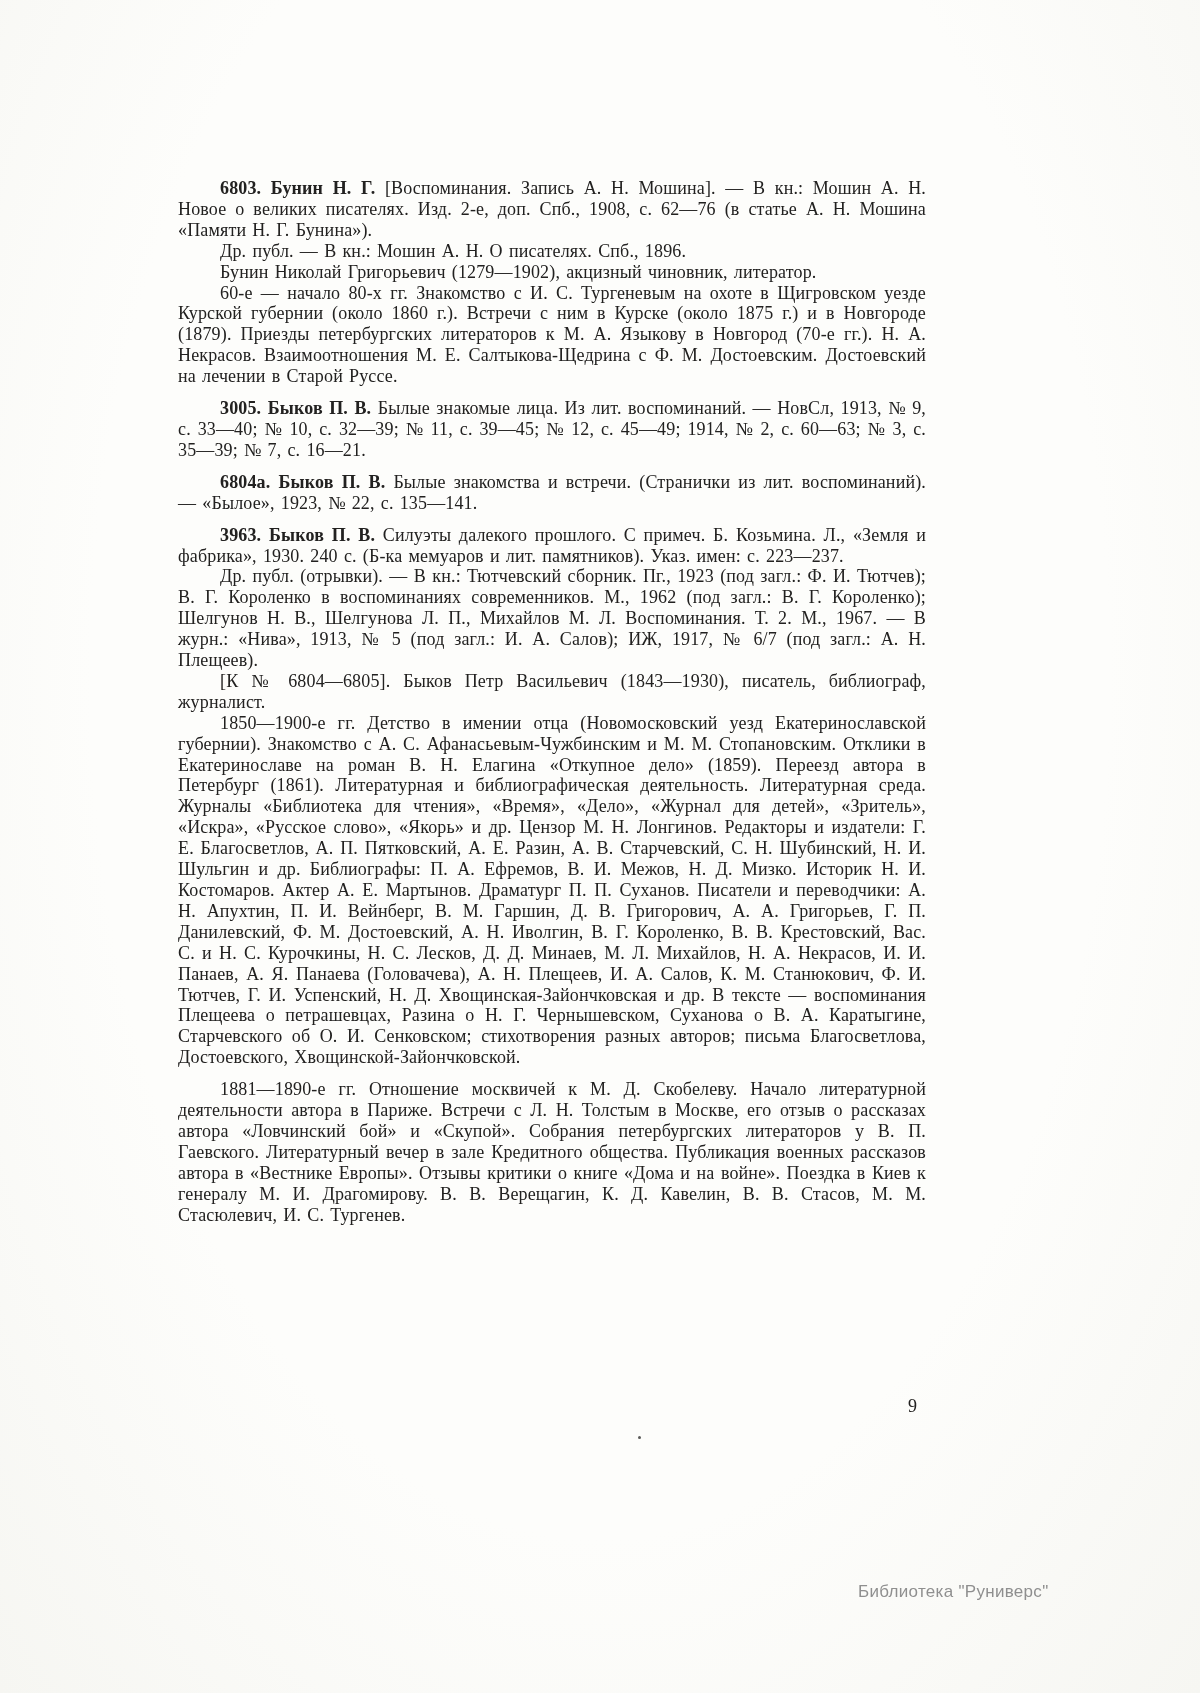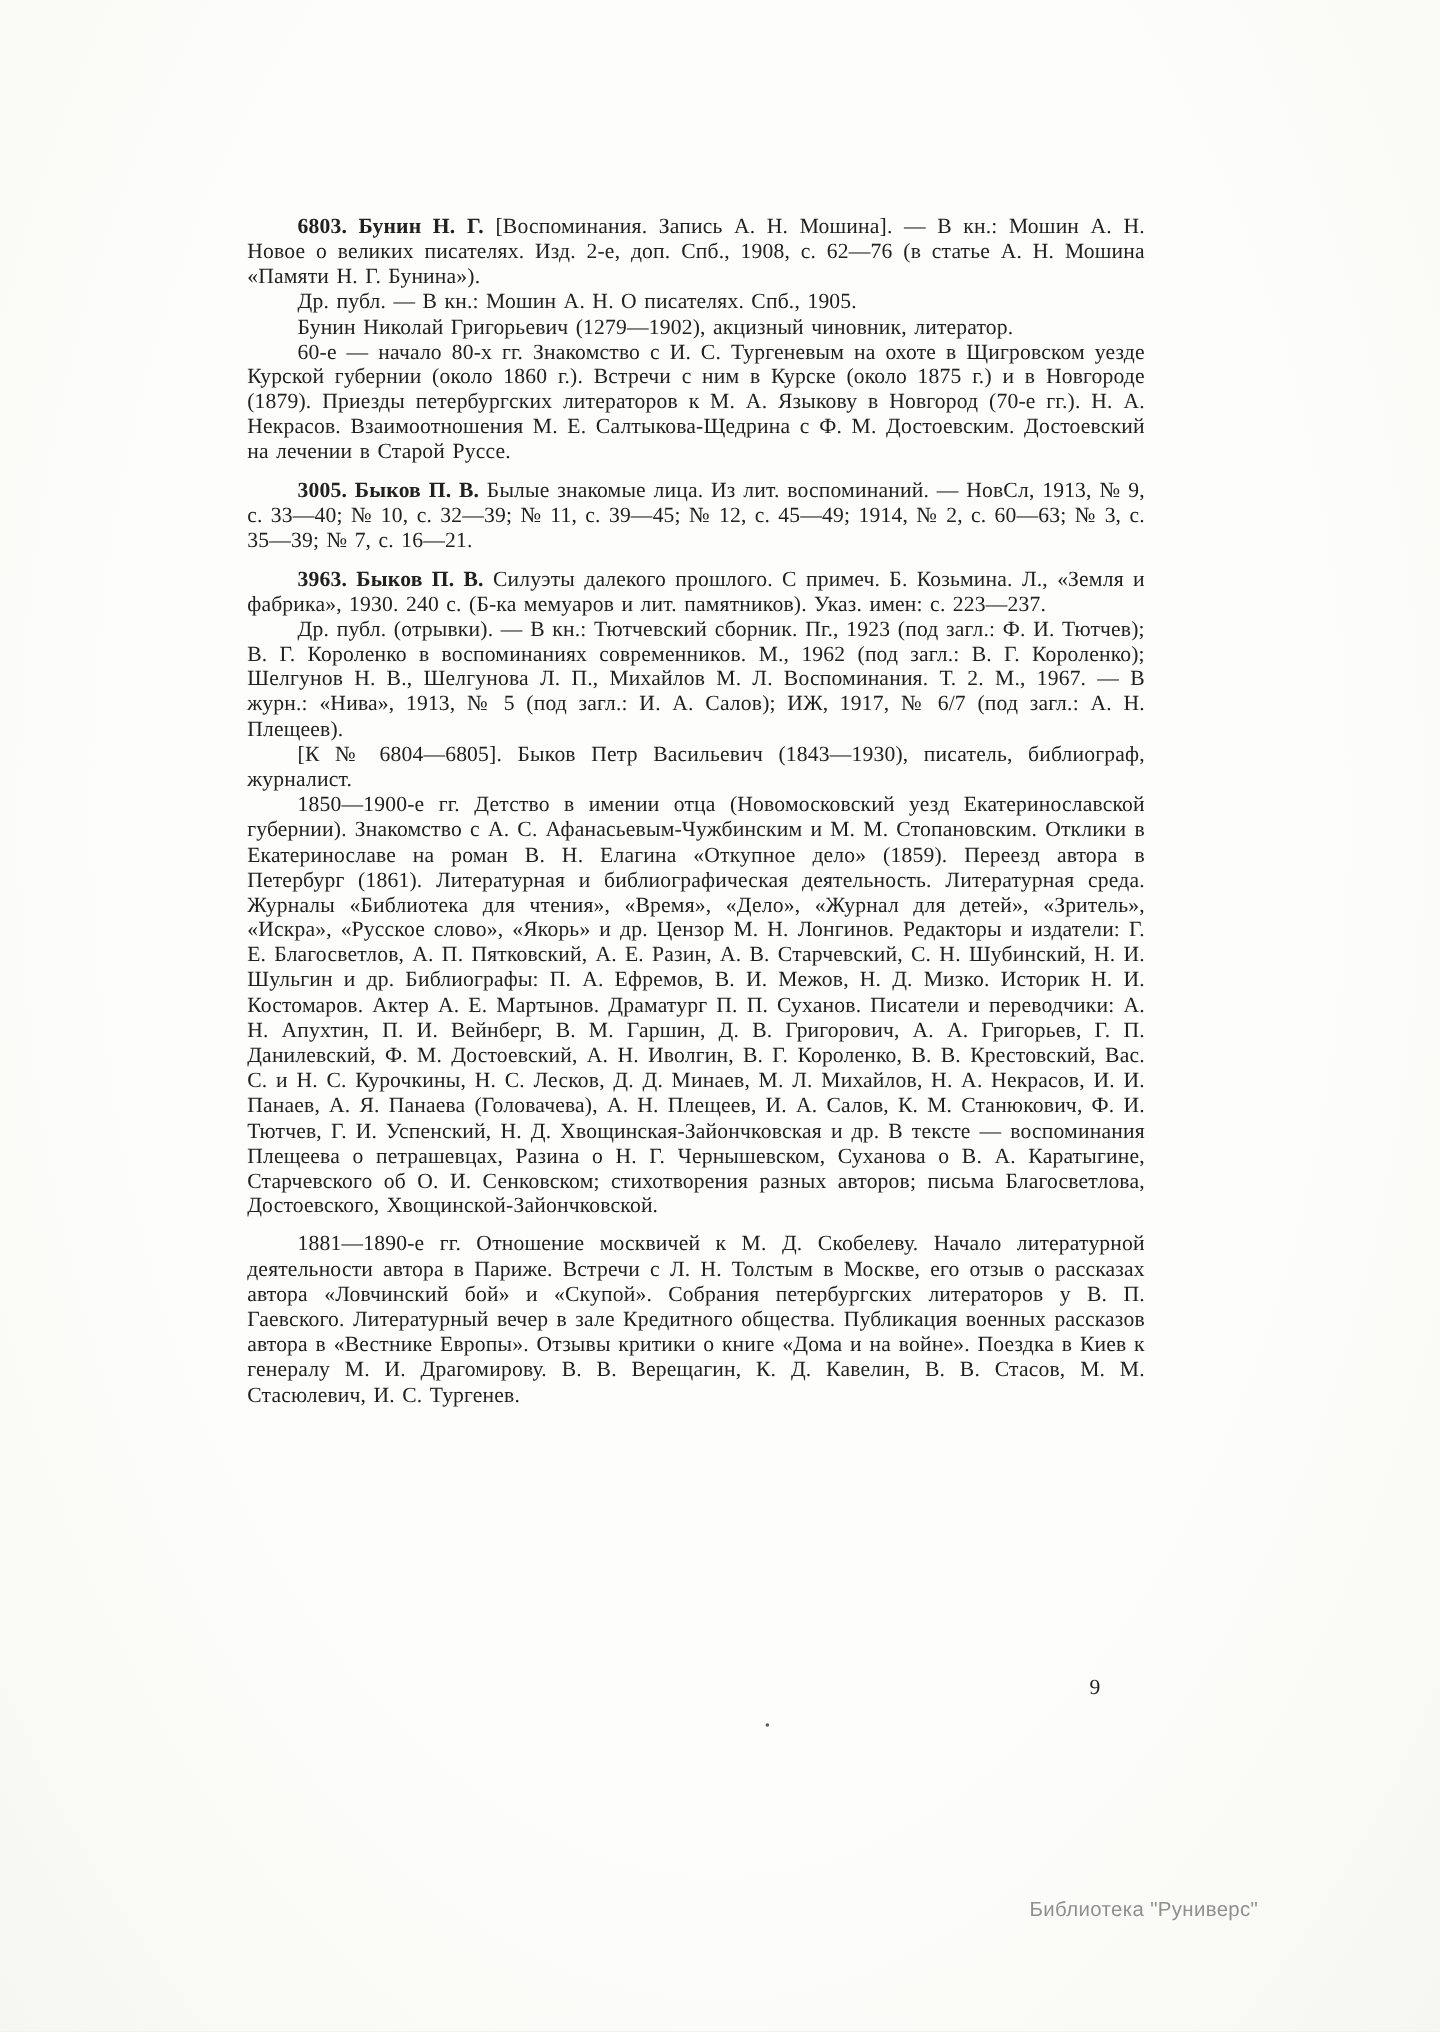--- a/index.html
+++ b/index.html
@@ -9,21 +9,21 @@
     height: 1693px;
     margin: 0 auto;
     background: #fcfcfa;
     background-image: radial-gradient(ellipse at 50% 40%, #fdfdfb 60%, #f6f6f2 100%);
     font-family: "Liberation Serif", "DejaVu Serif", serif;
     color: #222120;
     overflow: hidden;
   }
   .text-block {
     position: absolute;
-    left: 206px;
+    left: 178px;
     top: 178px;
     width: 748px;
   }
   .entry { margin-top: 11px; }
   .entry:first-child { margin-top: 0; }
   .entry p {
     margin: 0;
     font-size: 18px;
     line-height: 20.9px;
     text-align: justify;
@@ -58,26 +58,29 @@
     letter-spacing: 0.3px;
   }
 </style>
 </head>
 <body>
 
 <div class="page">
   <div class="text-block">
       <div class="entry">
         <p><b>6803. Бунин Н. Г. </b>[Воспоминания. Запись А. Н. Мошина]. — В кн.: Мошин А. Н. Новое о великих писателях. Изд. 2-е, доп. Спб., 1908, с. 62—76 (в статье А. Н. Мошина «Памяти Н. Г. Бунина»).</p>
-        <p>Др. публ. — В кн.: Мошин А. Н. О писателях. Спб., 1905.</p>
+        <p>Др. публ. — В кн.: Мошин А. Н. О писателях. Спб., 1896.</p>
         <p>Бунин Николай Григорьевич (1279—1902), акцизный чиновник, литератор.</p>
         <p>60-е — начало 80-х гг. Знакомство с И. С. Тургеневым на охоте в Щигровском уезде Курской губернии (около 1860 г.). Встречи с ним в Курске (около 1875 г.) и в Новгороде (1879). Приезды петербургских литераторов к М. А. Языкову в Новгород (70-е гг.). Н. А. Некрасов. Взаимоотношения М. Е. Салтыкова-Щедрина с Ф. М. Достоевским. Достоевский на лечении в Старой Руссе.</p>
       </div>
       <div class="entry">
         <p><b>3005. Быков П. В. </b>Былые знакомые лица. Из лит. воспоминаний. — НовСл, 1913, № 9, с. 33—40; № 10, с. 32—39; № 11, с. 39—45; № 12, с. 45—49; 1914, № 2, с. 60—63; № 3, с. 35—39; № 7, с. 16—21.</p>
+      </div>
+      <div class="entry">
+        <p><b>6804а. Быков П. В. </b>Былые знакомства и встречи. (Странички из лит. воспоминаний). — «Былое», 1923, № 22, с. 135—141.</p>
       </div>
       <div class="entry">
         <p><b>3963. Быков П. В. </b>Силуэты далекого прошлого. С примеч. Б. Козьмина. Л., «Земля и фабрика», 1930. 240 с. (Б-ка мемуаров и лит. памятников). Указ. имен: с. 223—237.</p>
         <p>Др. публ. (отрывки). — В кн.: Тютчевский сборник. Пг., 1923 (под загл.: Ф. И. Тютчев); В. Г. Короленко в воспоминаниях современников. М., 1962 (под загл.: В. Г. Короленко); Шелгунов Н. В., Шелгунова Л. П., Михайлов М. Л. Воспоминания. Т. 2. М., 1967. — В журн.: «Нива», 1913, № 5 (под загл.: И. А. Салов); ИЖ, 1917, № 6/7 (под загл.: А. Н. Плещеев).</p>
         <p>[К № 6804—6805]. Быков Петр Васильевич (1843—1930), писатель, библиограф, журналист.</p>
         <p>1850—1900-е гг. Детство в имении отца (Новомосковский уезд Екатеринославской губернии). Знакомство с А. С. Афанасьевым-Чужбинским и М. М. Стопановским. Отклики в Екатеринославе на роман В. Н. Елагина «Откупное дело» (1859). Переезд автора в Петербург (1861). Литературная и библиографическая деятельность. Литературная среда. Журналы «Библиотека для чтения», «Время», «Дело», «Журнал для детей», «Зритель», «Искра», «Русское слово», «Якорь» и др. Цензор М. Н. Лонгинов. Редакторы и издатели: Г. Е. Благосветлов, А. П. Пятковский, А. Е. Разин, А. В. Старчевский, С. Н. Шубинский, Н. И. Шульгин и др. Библиографы: П. А. Ефремов, В. И. Межов, Н. Д. Мизко. Историк Н. И. Костомаров. Актер А. Е. Мартынов. Драматург П. П. Суханов. Писатели и переводчики: А. Н. Апухтин, П. И. Вейнберг, В. М. Гаршин, Д. В. Григорович, А. А. Григорьев, Г. П. Данилевский, Ф. М. Достоевский, А. Н. Иволгин, В. Г. Короленко, В. В. Крестовский, Вас. С. и Н. С. Курочкины, Н. С. Лесков, Д. Д. Минаев, М. Л. Михайлов, Н. А. Некрасов, И. И. Панаев, А. Я. Панаева (Головачева), А. Н. Плещеев, И. А. Салов, К. М. Станюкович, Ф. И. Тютчев, Г. И. Успенский, Н. Д. Хвощинская-Зайончковская и др. В тексте — воспоминания Плещеева о петрашевцах, Разина о Н. Г. Чернышевском, Суханова о В. А. Каратыгине, Старчевского об О. И. Сенковском; стихотворения разных авторов; письма Благосветлова, Достоевского, Хвощинской-Зайончковской.</p>
       </div>
       <div class="entry">
         <p>1881—1890-е гг. Отношение москвичей к М. Д. Скобелеву. Начало литературной деятельности автора в Париже. Встречи с Л. Н. Толстым в Москве, его отзыв о рассказах автора «Ловчинский бой» и «Скупой». Собрания петербургских литераторов у В. П. Гаевского. Литературный вечер в зале Кредитного общества. Публикация военных рассказов автора в «Вестнике Европы». Отзывы критики о книге «Дома и на войне». Поездка в Киев к генералу М. И. Драгомирову. В. В. Верещагин, К. Д. Кавелин, В. В. Стасов, М. М. Стасюлевич, И. С. Тургенев.</p>
       </div>

